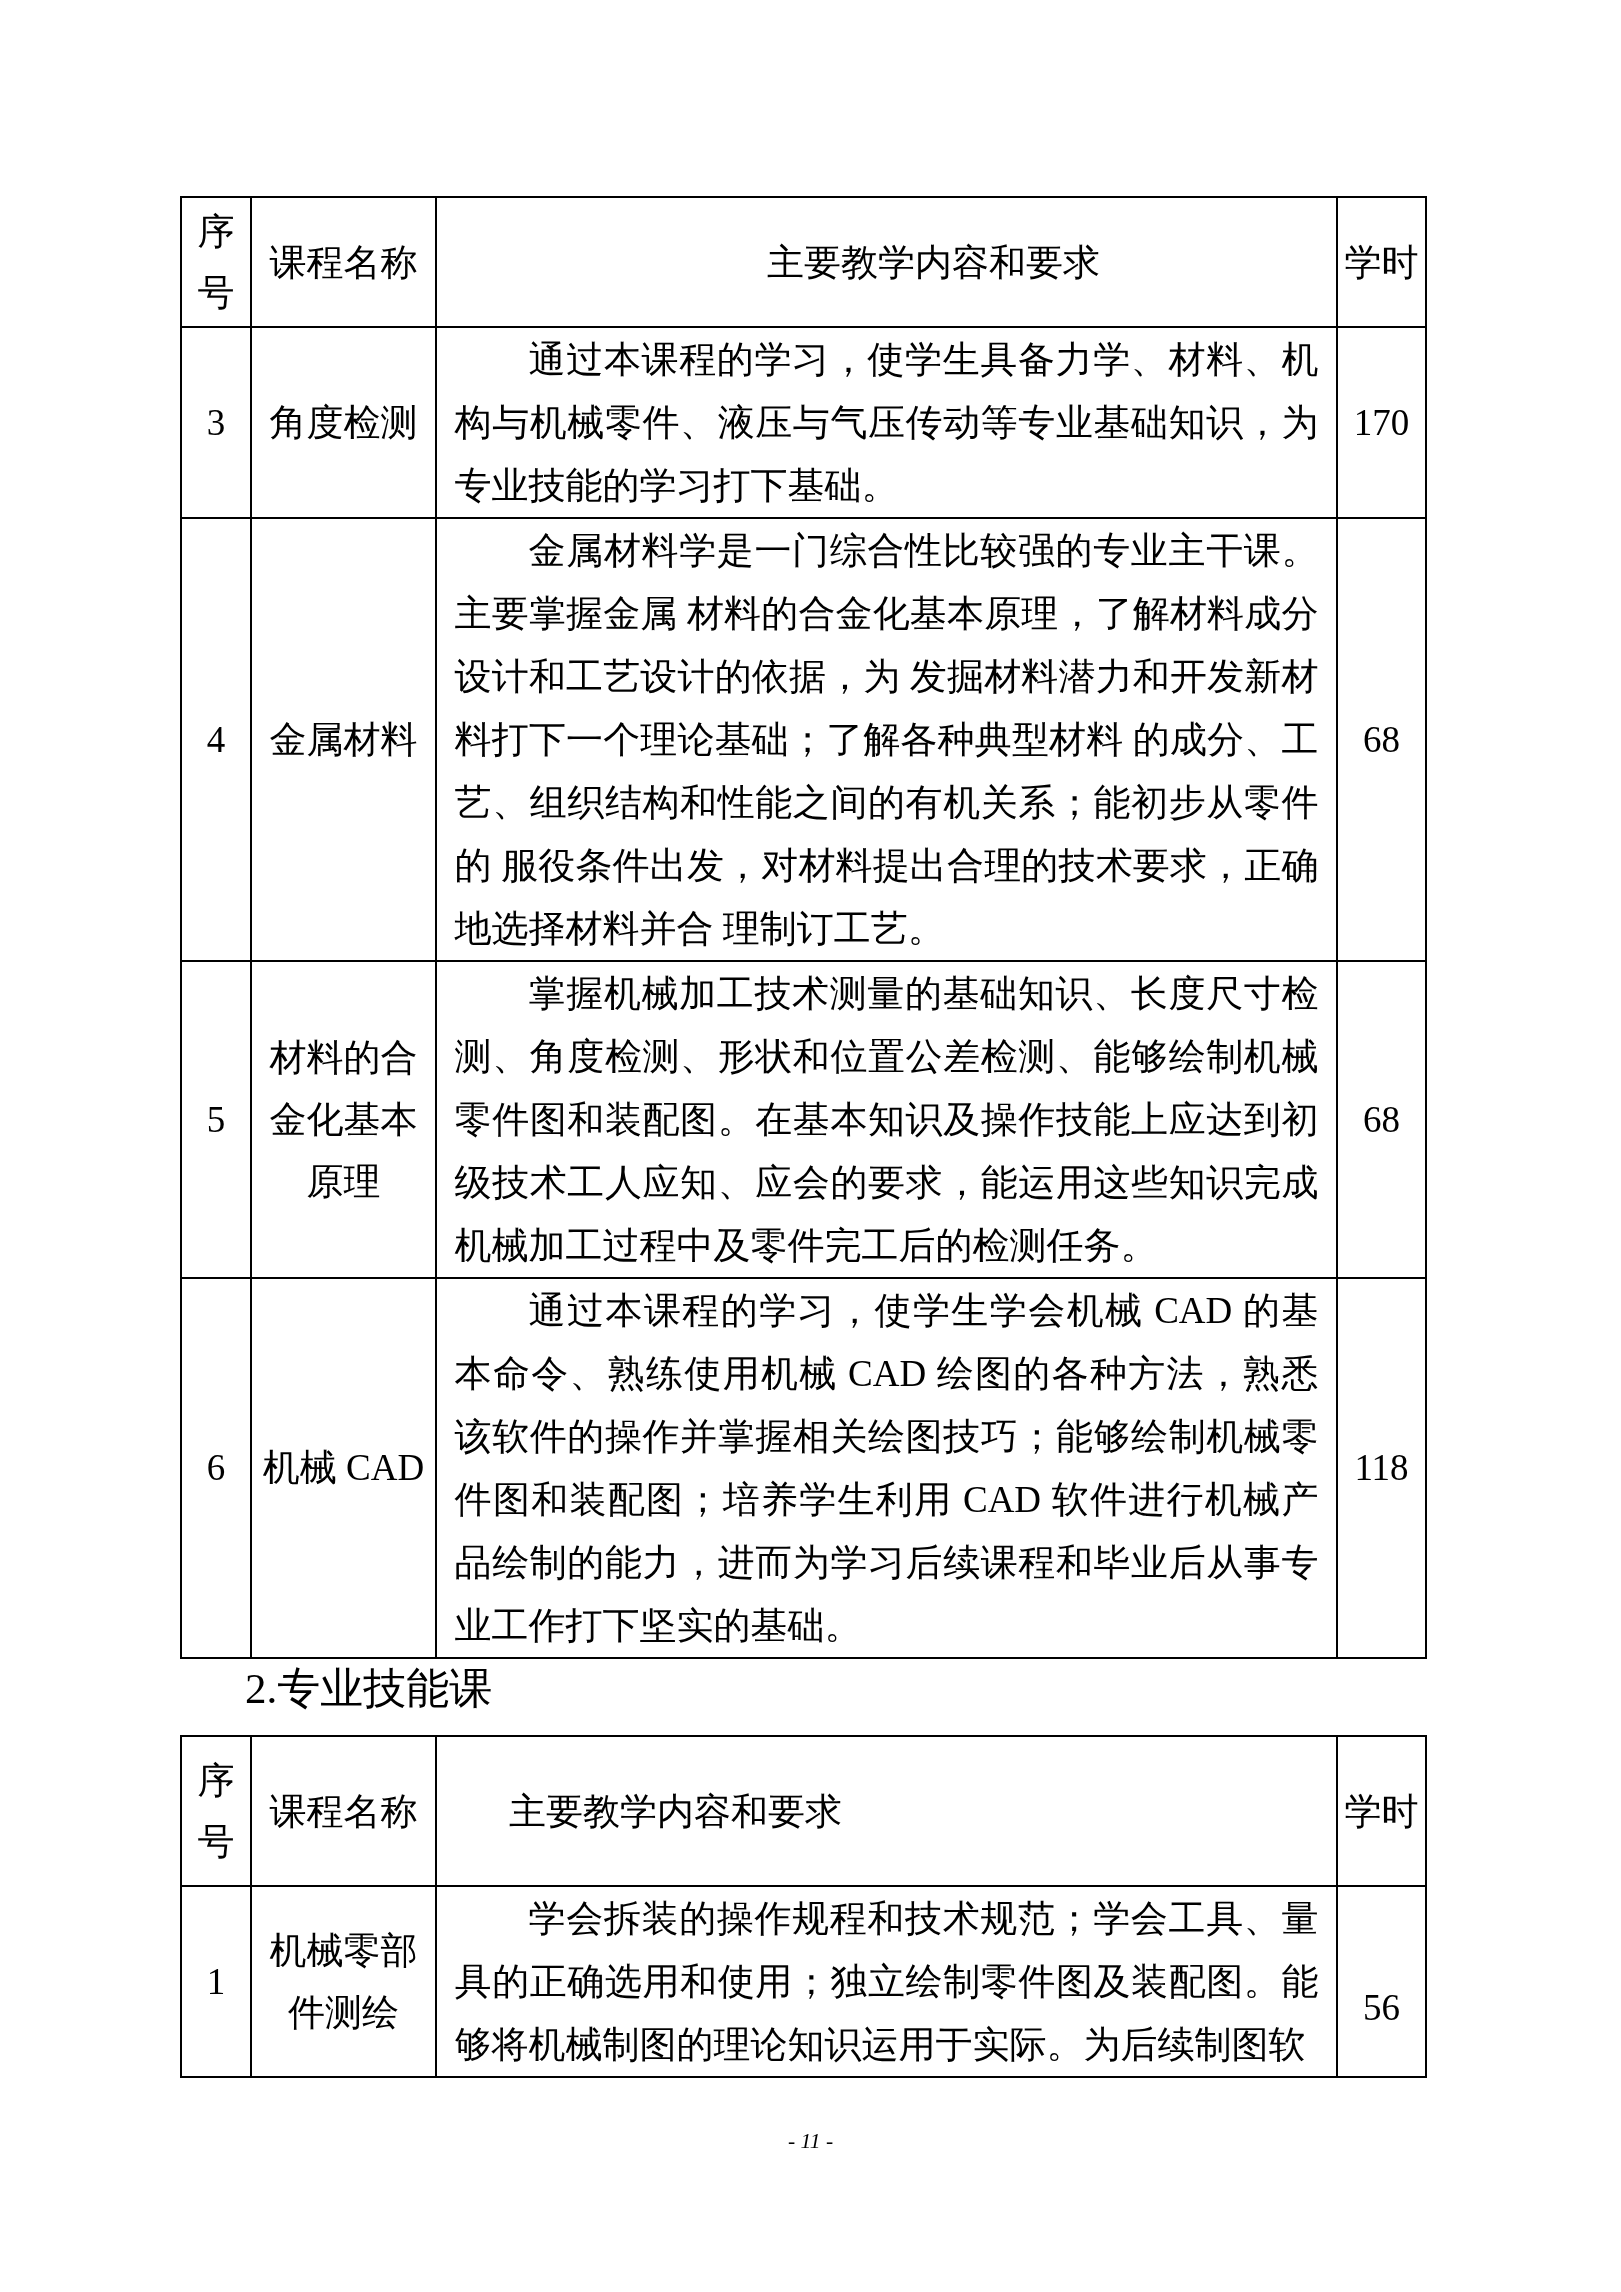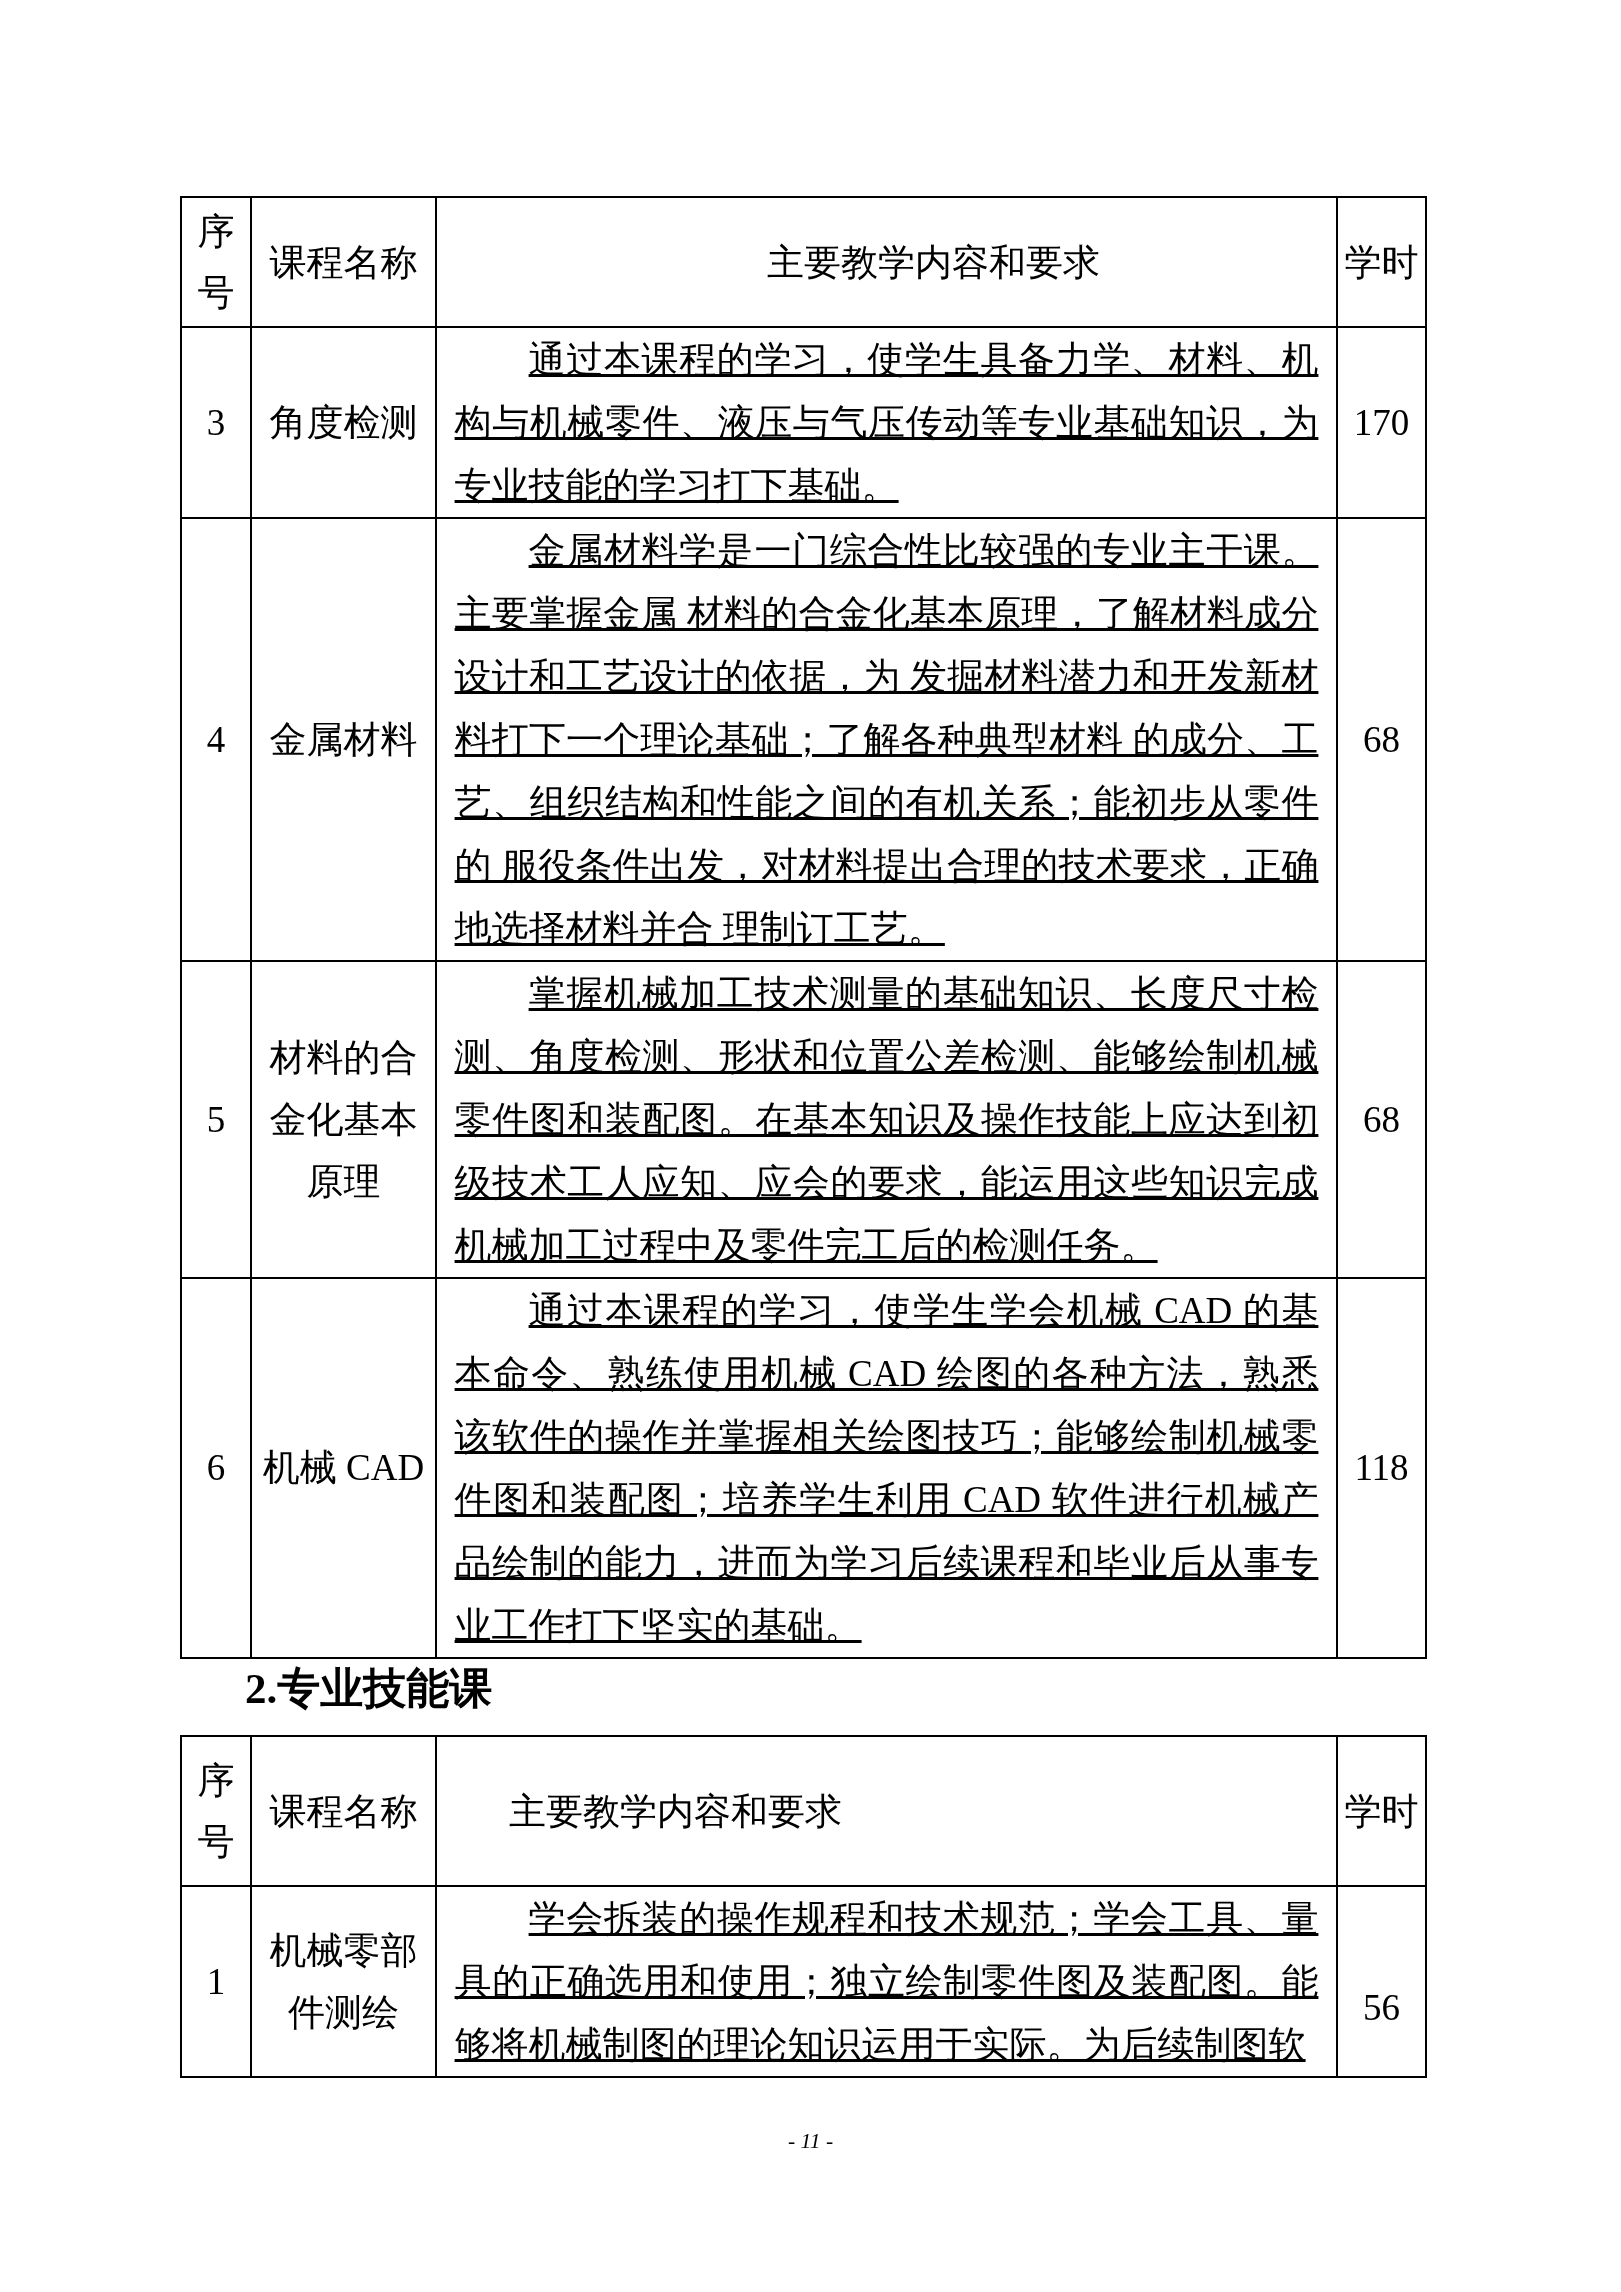--- a/index.html
+++ b/index.html
@@ -57,30 +57,29 @@
   .cell-hours-low { padding-top:52px; }
 
   .cell-content {
     font-size:37px;
     line-height:63px;
     text-align:justify;
     vertical-align:top;
     padding:0 17.6px;
     text-indent:74px;
     word-break:break-all;
-    text-decoration:underline;
   }
 
   #section-heading {
     position:absolute;
     left:245px;
     top:1661px;
     font-size:43px;
     line-height:55px;
-    font-weight:bold;
+    font-weight:normal;
     white-space:nowrap;
   }
 
   #page-number {
     position:absolute;
     top:2129px;
     left:0;
     width:1621px;
     text-align:center;
     font-size:21.6px;

